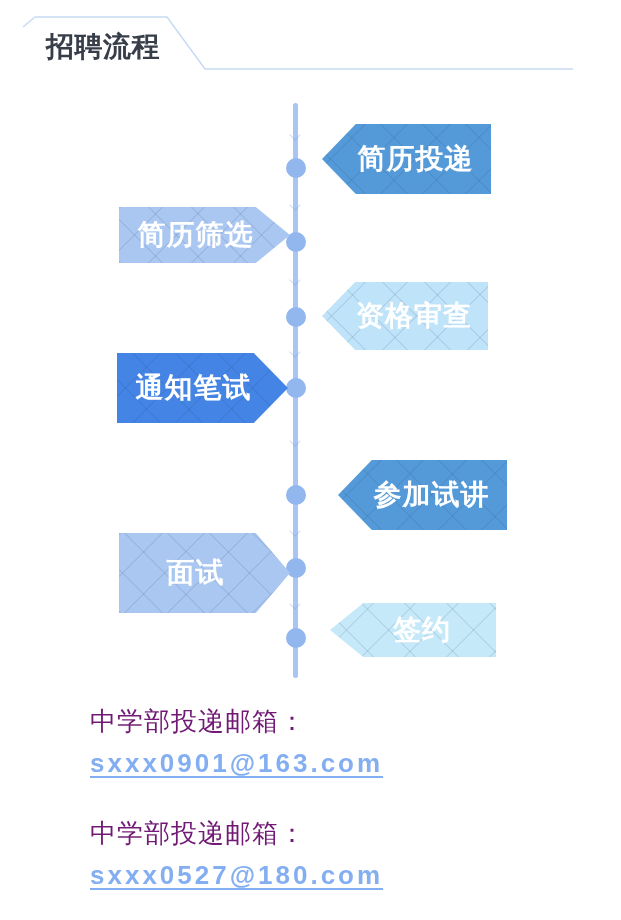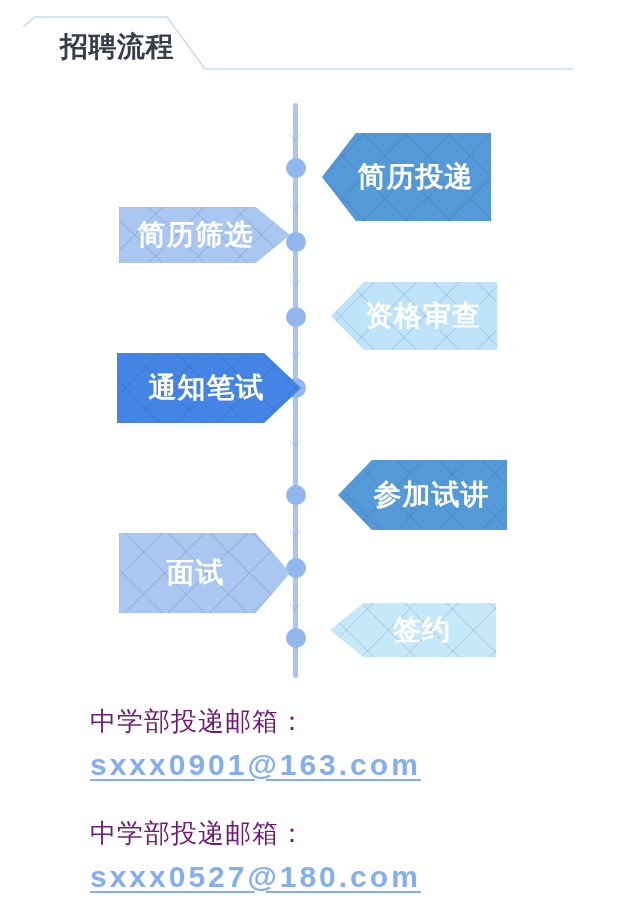--- a/index.html
+++ b/index.html
@@ -3,21 +3,21 @@
 <meta charset="utf-8">
 <style>
   html,body { margin:0; padding:0; background:#ffffff; }
   .page {
     position:relative; width:621px; height:920px; margin:0 auto;
     background:#ffffff; overflow:hidden;
     font-family:"Liberation Sans","DejaVu Sans",sans-serif;
   }
   .header-svg { position:absolute; left:0; top:0; }
   .page-title {
-    position:absolute; left:60px; top:28px;
+    position:absolute; left:46px; top:28px;
     font-size:28px; font-weight:bold; color:#373d49; letter-spacing:0.5px;
     white-space:nowrap;
     text-align:center;
   }
   .tl-line {
     position:absolute; left:293px; top:103px; width:5px; height:575px;
     border-radius:3px;
   }
   .tl-dot {
     position:absolute; width:20px; height:20px; border-radius:50%;
@@ -35,21 +35,21 @@
       repeating-linear-gradient(45deg, rgba(30,60,110,0.10) 0px, rgba(30,60,110,0.10) 1.5px, transparent 1.5px, transparent 30px),
       repeating-linear-gradient(135deg, rgba(30,60,110,0.10) 0px, rgba(30,60,110,0.10) 1.5px, transparent 1.5px, transparent 30px);
   }
   .step.tip-left  { clip-path:polygon(0% 50%, 20% 0%, 100% 0%, 100% 100%, 20% 100%); padding-left:18px; }
   .step.tip-right { clip-path:polygon(0% 0%, 80% 0%, 100% 50%, 80% 100%, 0% 100%); padding-right:18px; }
   .contact-label {
     position:absolute; left:90px; font-size:26px; color:#701a75;
     letter-spacing:1px; white-space:nowrap;
   }
   .contact-email {
-    position:absolute; left:90px; font-size:30px; font-weight:bold; color:#83aff2;
+    position:absolute; left:90px; font-size:26px; font-weight:bold; color:#83aff2;
     letter-spacing:3px; text-decoration:underline; text-underline-offset:4px;
     text-decoration-thickness:2px; white-space:nowrap; cursor:pointer;
   }
 </style>
 </head>
 <body>
 
 <div class="page">
 
   <svg class="header-svg" width="621" height="80">
@@ -67,30 +67,30 @@
       <div class="chev" style="top: 437px;"></div>
       <div class="chev" style="top: 527px;"></div>
       <div class="chev" style="top: 600px;"></div>
       <div class="tl-dot" style="left: 286px; top: 158px; background: rgb(146, 183, 238);"></div>
       <div class="tl-dot" style="left: 286px; top: 232px; background: rgb(146, 183, 238);"></div>
       <div class="tl-dot" style="left: 286px; top: 307px; background: rgb(146, 183, 238);"></div>
       <div class="tl-dot" style="left: 286px; top: 378px; background: rgb(146, 183, 238);"></div>
       <div class="tl-dot" style="left: 286px; top: 485px; background: rgb(146, 183, 238);"></div>
       <div class="tl-dot" style="left: 286px; top: 558px; background: rgb(146, 183, 238);"></div>
       <div class="tl-dot" style="left: 286px; top: 628px; background: rgb(146, 183, 238);"></div>
-      <div class="step tip-left" style="left: 322px; top: 133px; width: 151px; height: 88px; background-color: rgb(84, 154, 216); justify-content: center;">
+      <div class="step tip-left" style="left: 322px; top: 124px; width: 151px; height: 70px; background-color: rgb(84, 154, 216); justify-content: center;">
         <span>简历投递</span>
       </div>
       <div class="step tip-right" style="left: 119px; top: 207px; width: 153px; height: 56px; background-color: rgb(169, 199, 240);">
         <span>简历筛选</span>
       </div>
-      <div class="step tip-left" style="left: 331px; top: 282px; width: 148px; height: 68px; background-color: rgb(191, 227, 248);">
+      <div class="step tip-left" style="left: 322px; top: 282px; width: 148px; height: 68px; background-color: rgb(191, 227, 248);">
         <span>资格审查</span>
       </div>
-      <div class="step tip-right" style="left: 117px; top: 353px; width: 153px; height: 70px; background-color: rgb(67, 132, 228); padding-left: 13px;">
+      <div class="step tip-right" style="left: 117px; top: 353px; width: 153px; height: 70px; background-color: rgb(67, 132, 228);">
         <span>通知笔试</span>
       </div>
       <div class="step tip-left" style="left: 338px; top: 460px; width: 151px; height: 70px; background-color: rgb(84, 154, 216);">
         <span>参加试讲</span>
       </div>
       <div class="step tip-right" style="left: 119px; top: 533px; width: 153px; height: 80px; background-color: rgb(169, 199, 240);">
         <span>面试</span>
       </div>
       <div class="step tip-left" style="left: 330px; top: 603px; width: 148px; height: 54px; background-color: rgb(198, 233, 249);">
         <span>签约</span>

